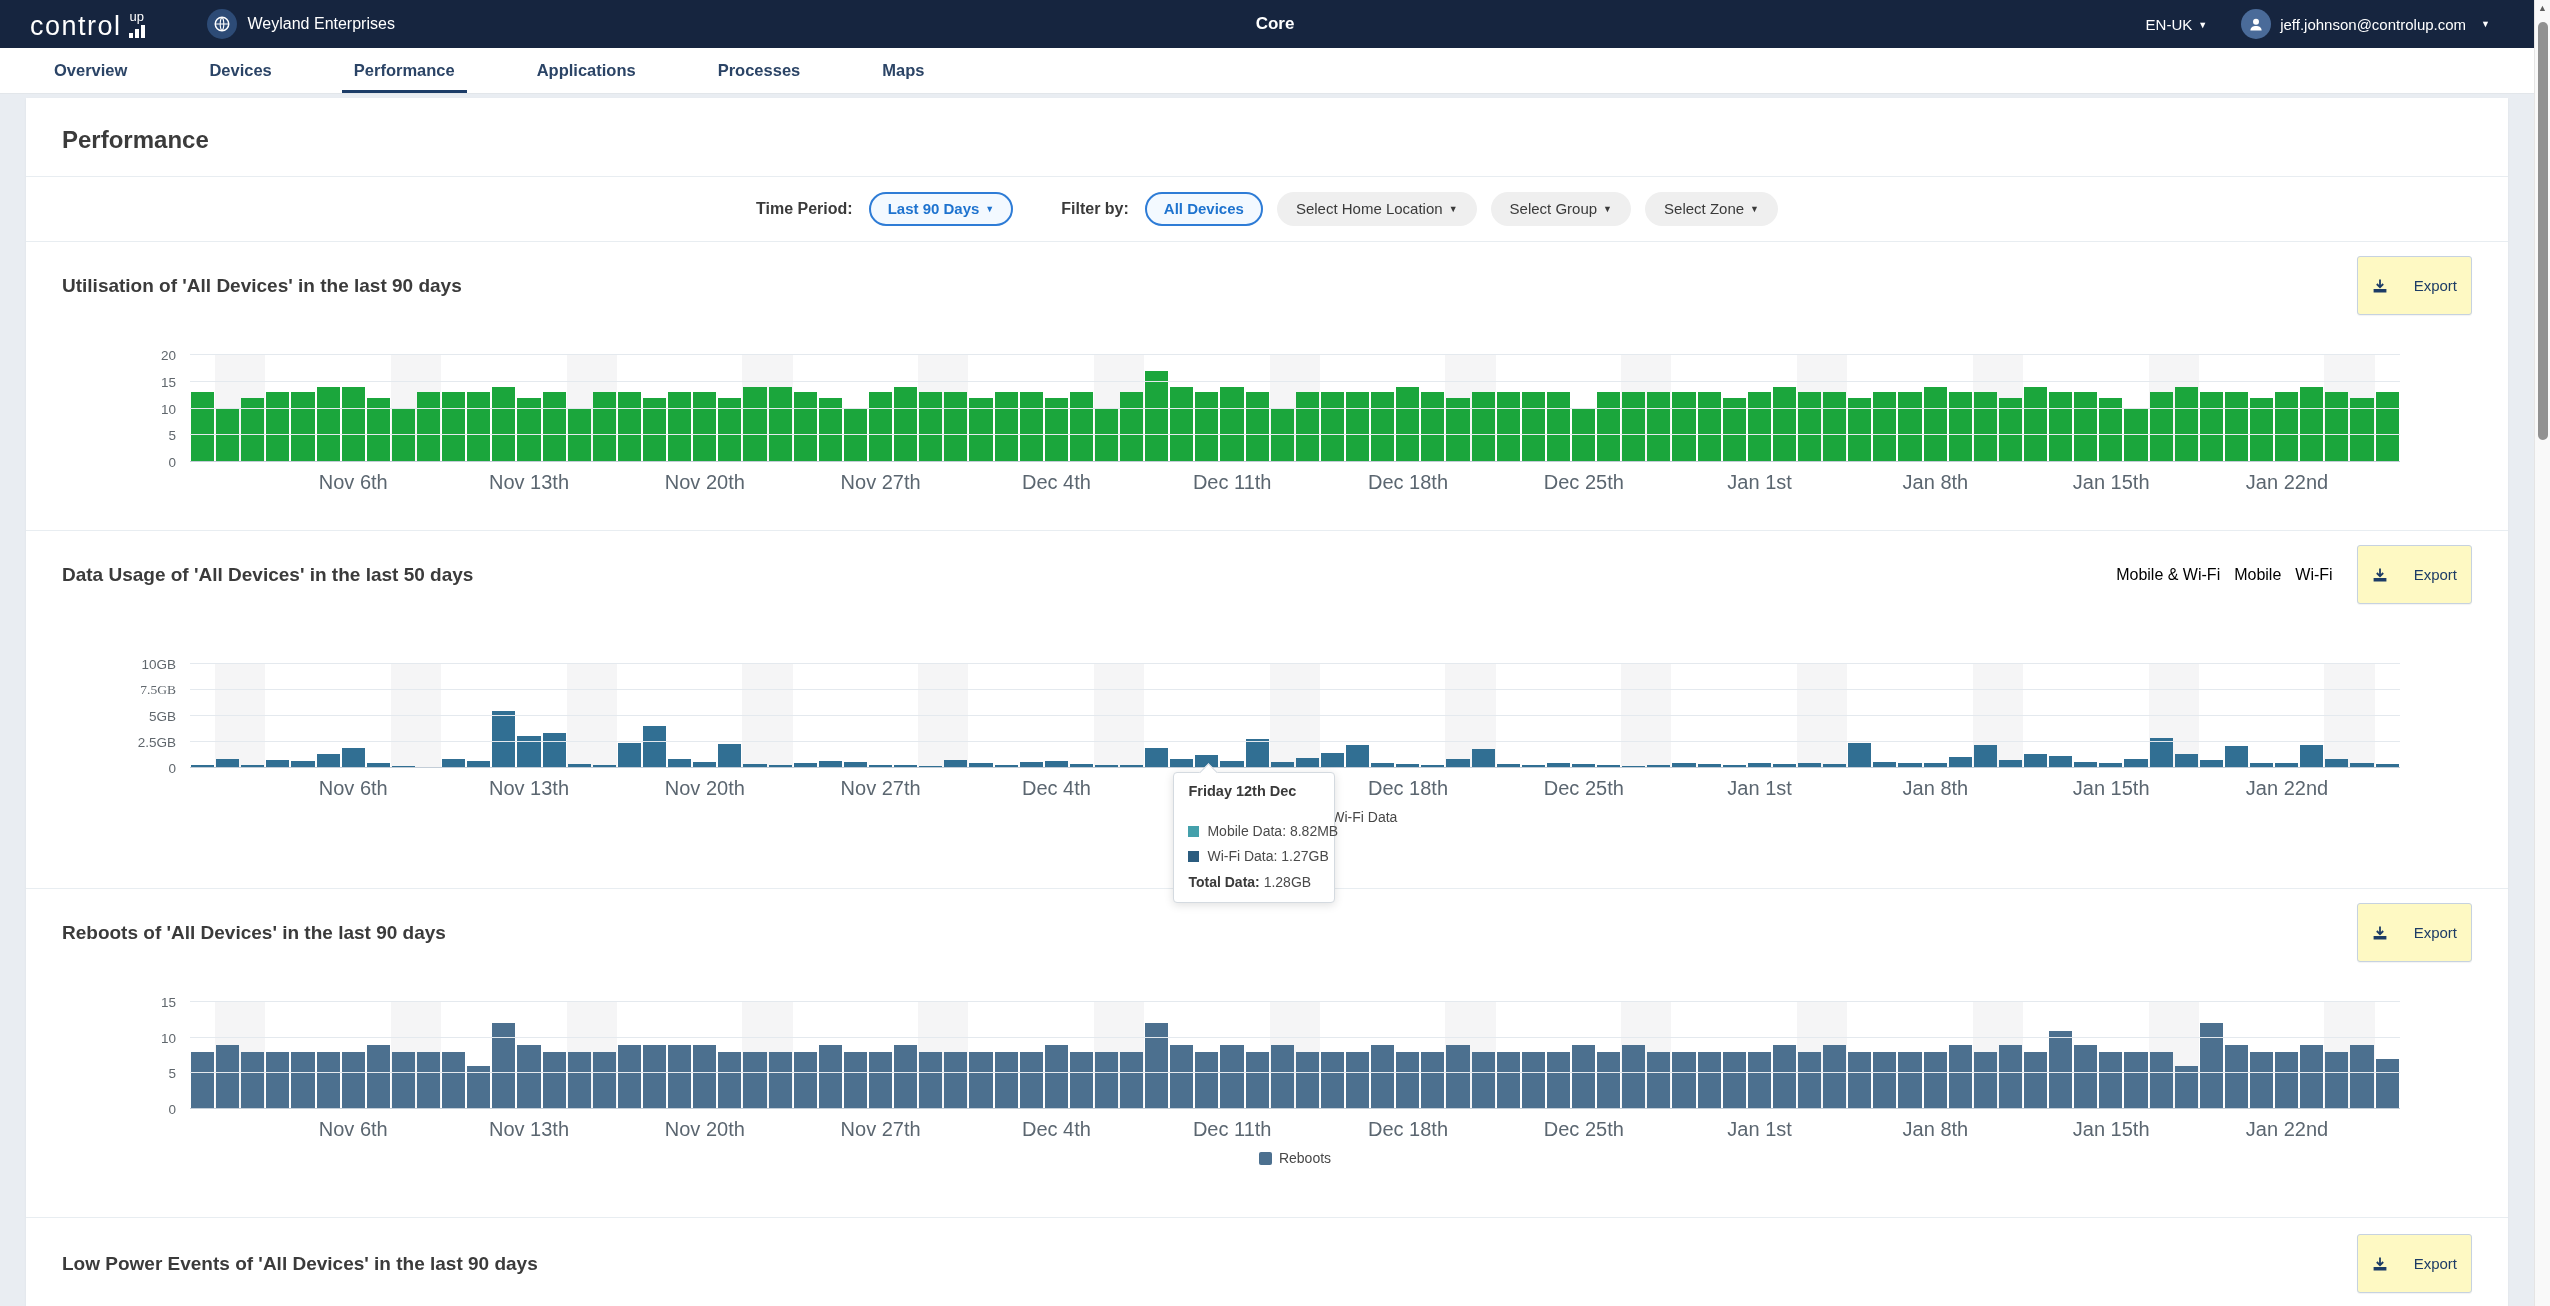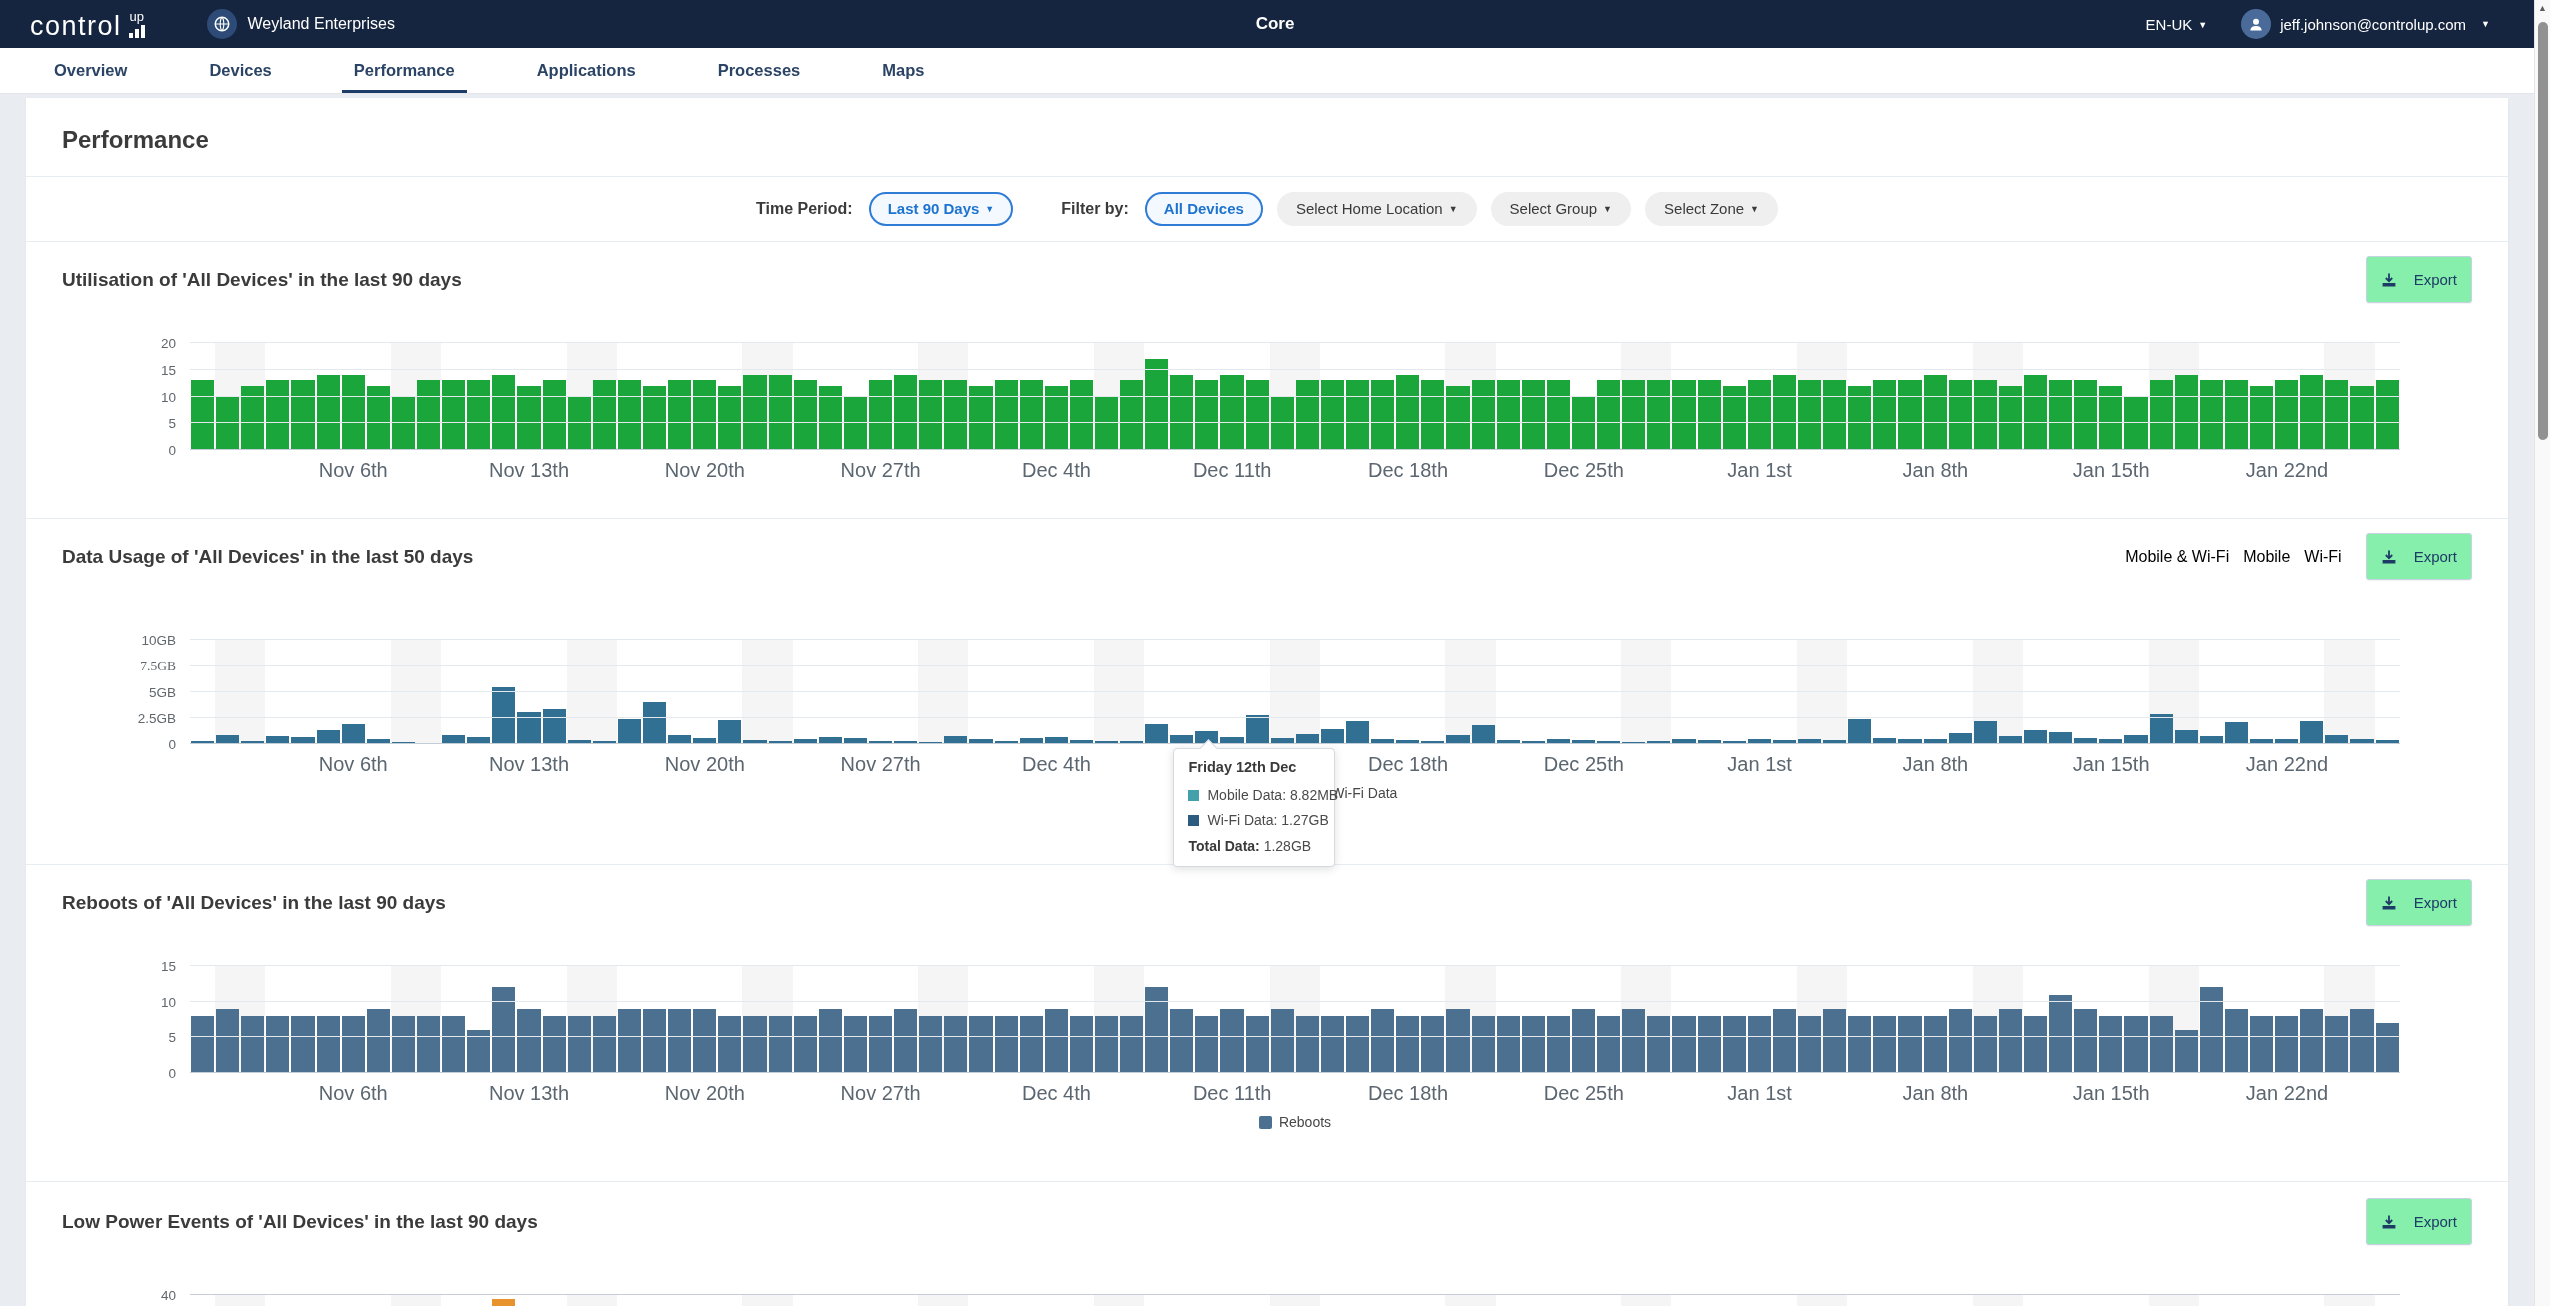--- a/index.html
+++ b/index.html
@@ -42,41 +42,41 @@
   .pill{border-radius:17px;padding:6px 17px;font-size:15px;line-height:1.25;cursor:pointer;white-space:nowrap;border:2px solid transparent}
   .pill.blue{color:#1e73cf;font-weight:700;border-color:#2e7cd6;background:#f3f9ff}
   .pill.gray{background:#efefef;color:#3a3a3a}
 
   
   section.chart-section{position:relative;padding:14px 36px 0}
   .sec-head{display:flex;align-items:center;justify-content:space-between;min-height:38px}
   .sec-title{font-size:19px;font-weight:700;color:#3b3b3b}
   .head-right{display:flex;align-items:center;gap:16px}
   .toggles{display:flex;align-items:center;gap:14px;margin-right:8px}
-  .btn-export{display:flex;align-items:center;gap:17px;border:1px solid #c6d2e0;background:#86efac;border-radius:3px;padding:14px 14px;font-size:15px;color:#1d3c66;cursor:pointer;box-shadow:0 1px 1px rgba(0,0,0,.05)}
+  .btn-export{display:flex;align-items:center;gap:26px;border:1px solid #c6d2e0;background:#fef9c3;border-radius:3px;padding:20px 14px;font-size:15px;color:#1d3c66;cursor:pointer;box-shadow:0 1px 1px rgba(0,0,0,.05)}
   .chart-row{display:flex;padding-right:72px;margin-top:var(--gap,40px)}
   .ycol{width:128px;flex:none;position:relative}
   .ylab{position:absolute;right:14px;transform:translateY(50%);font-size:13.5px;color:#60676d;white-space:nowrap}
   .plot{flex:1;position:relative}
   .grid{position:absolute;left:0;right:0;height:1px;background:#e4e9ee}
   .grid.base{background:#c3cdd7}
   .days{position:absolute;inset:0;display:flex;align-items:flex-end}
   .day{flex:1;height:100%;display:flex;align-items:flex-end;padding:0 1px}
   .day.wknd{background:#f5f5f6}
   .bar{width:100%}
   .xrow{position:relative;height:34px;margin:0 72px 0 128px}
   .xlab{position:absolute;top:9px;transform:translateX(-50%);font-size:20px;color:#5b6670;white-space:nowrap}
   .legend{height:30px;display:flex;align-items:center;justify-content:center;gap:24px;margin:0 72px 0 128px;font-size:14px;color:#474747}
   .leg-item{display:flex;align-items:center;gap:7px}
   .leg-sq{width:13px;height:13px;border-radius:2px;display:inline-block}
 
   
   .tooltip{position:absolute;z-index:10;top:calc(100% + 4px);left:44.5%;width:162px;background:#fff;border:1px solid #d4dae0;border-radius:4px;box-shadow:0 2px 10px rgba(0,0,0,.13);padding:10px 14px 12px;font-size:14px;color:#4a4a4a}
   .tooltip::before{content:"";position:absolute;top:-7px;left:28px;width:12px;height:12px;background:#fff;border-left:1px solid #d4dae0;border-top:1px solid #d4dae0;transform:rotate(45deg)}
-  .tt-title{font-weight:700;color:#3a3a3a;font-size:14.5px;margin-bottom:12px;white-space:nowrap}
+  .tt-title{font-weight:700;color:#3a3a3a;font-size:14.5px;margin-bottom:24px;white-space:nowrap}
   .tt-row{display:flex;align-items:center;gap:8px;margin:9px 0;white-space:nowrap}
   .tt-sq{width:11px;height:11px;flex:none;display:inline-block}
   .tt-total{margin-top:10px;white-space:nowrap}
   .tt-total b{color:#3a3a3a}
 
   
   .scrollbar{position:absolute;top:0;right:0;bottom:0;width:16px;background:#f9f9f9;border-left:1px solid #e5e5e5;z-index:50}
   .sb-arrow{position:absolute;top:3px;left:0;right:0;text-align:center;font-size:9px;color:#5f5f5f}
   .sb-thumb{position:absolute;left:3px;top:22px;width:10px;height:418px;background:#919191;border-radius:6px;cursor:pointer}
 </style>

